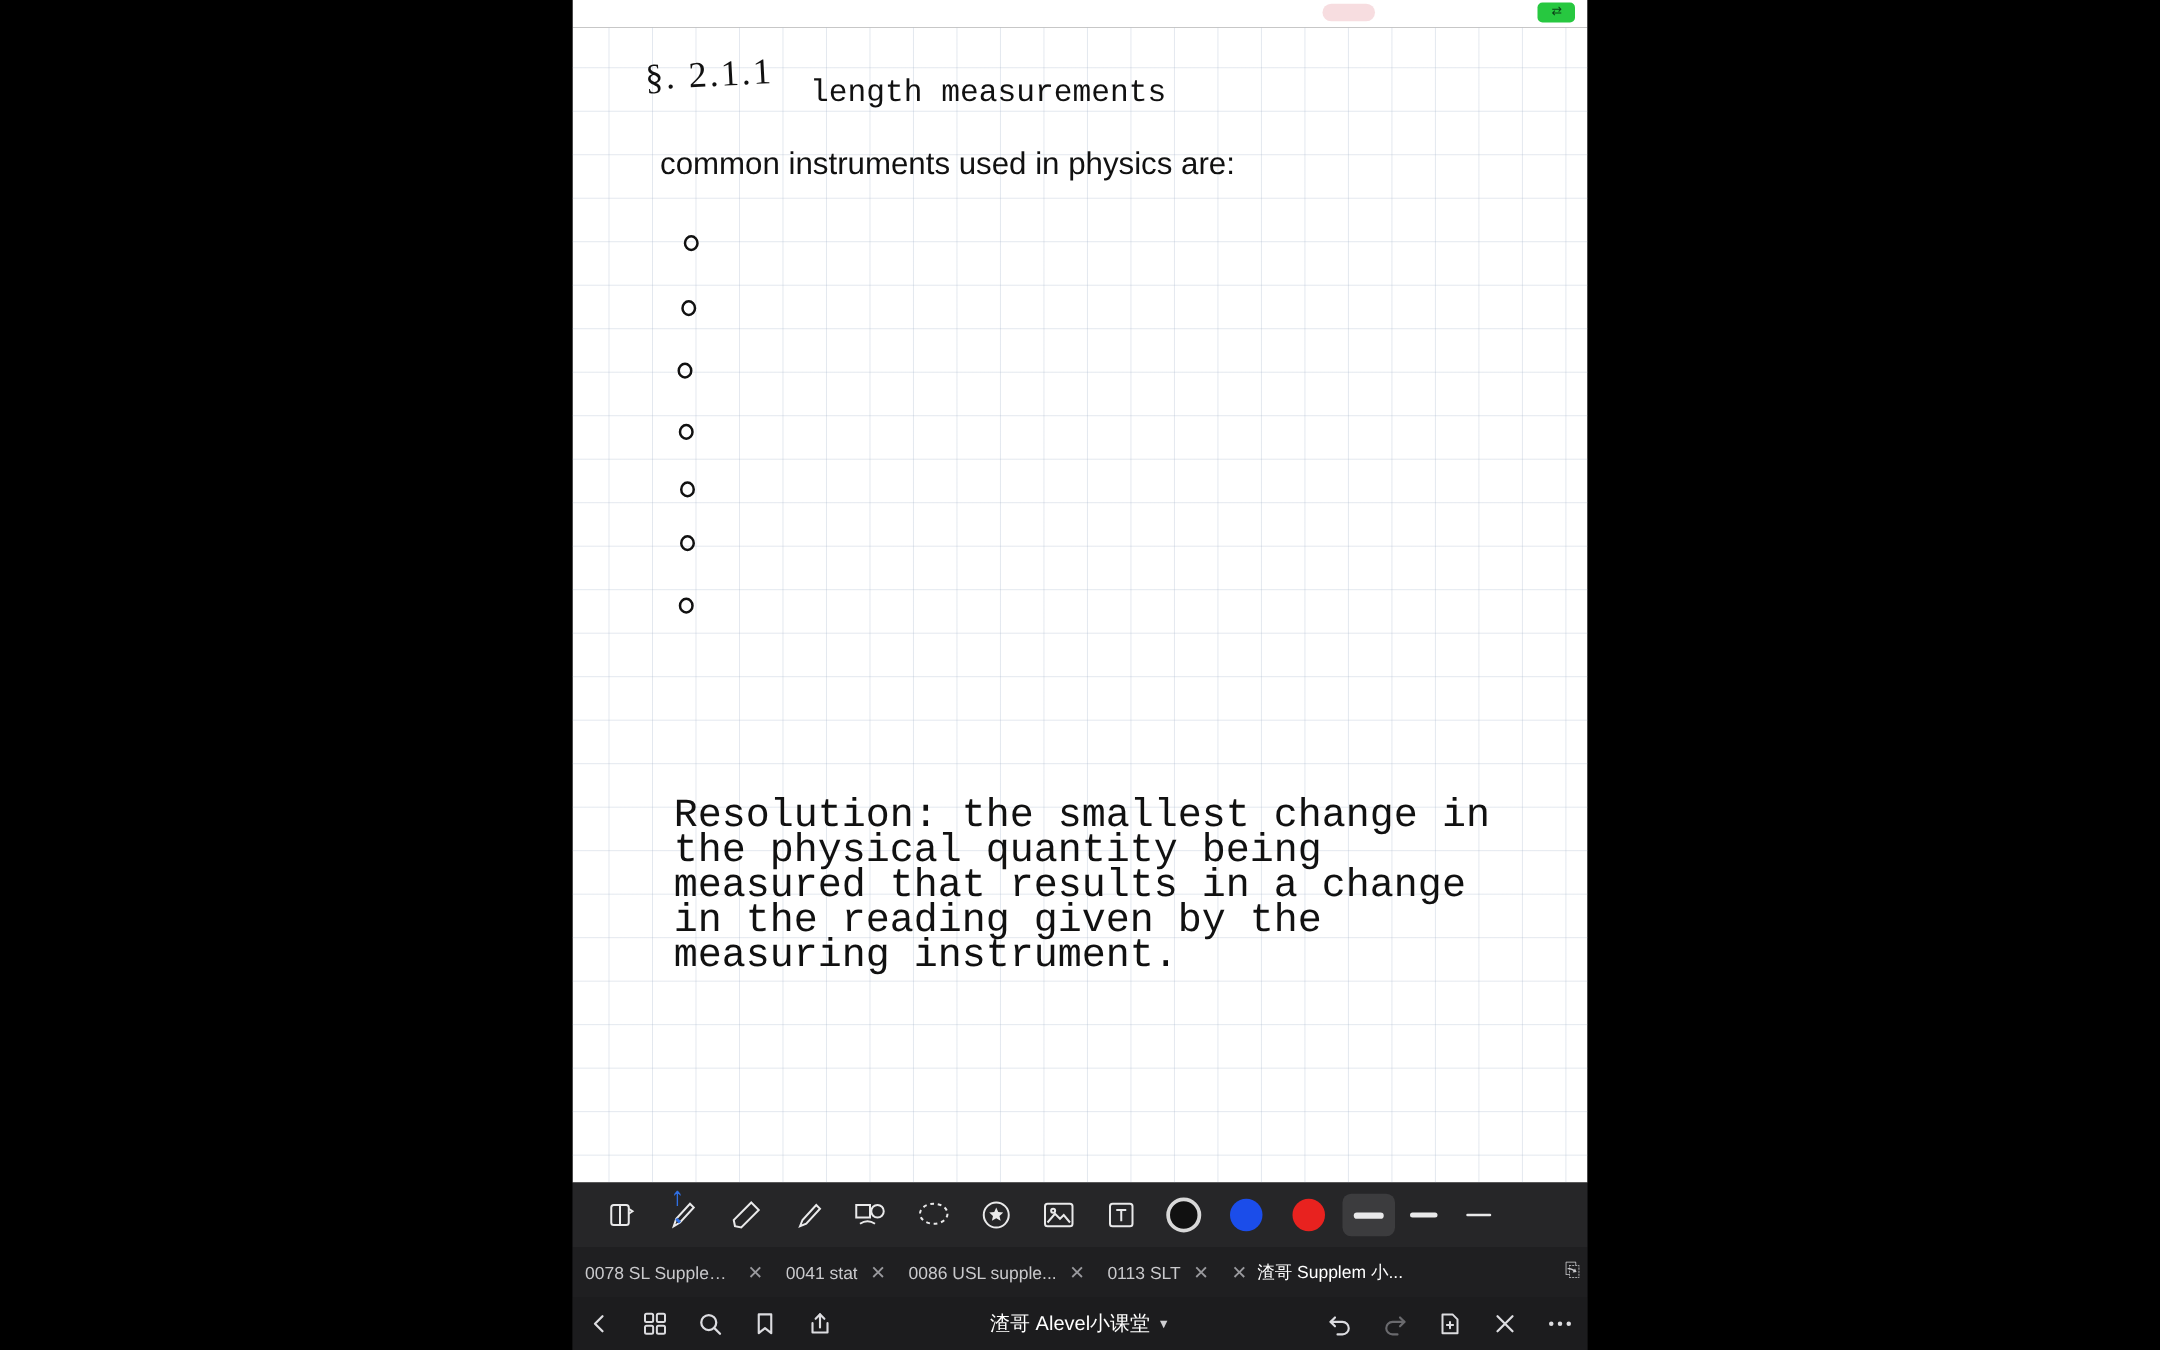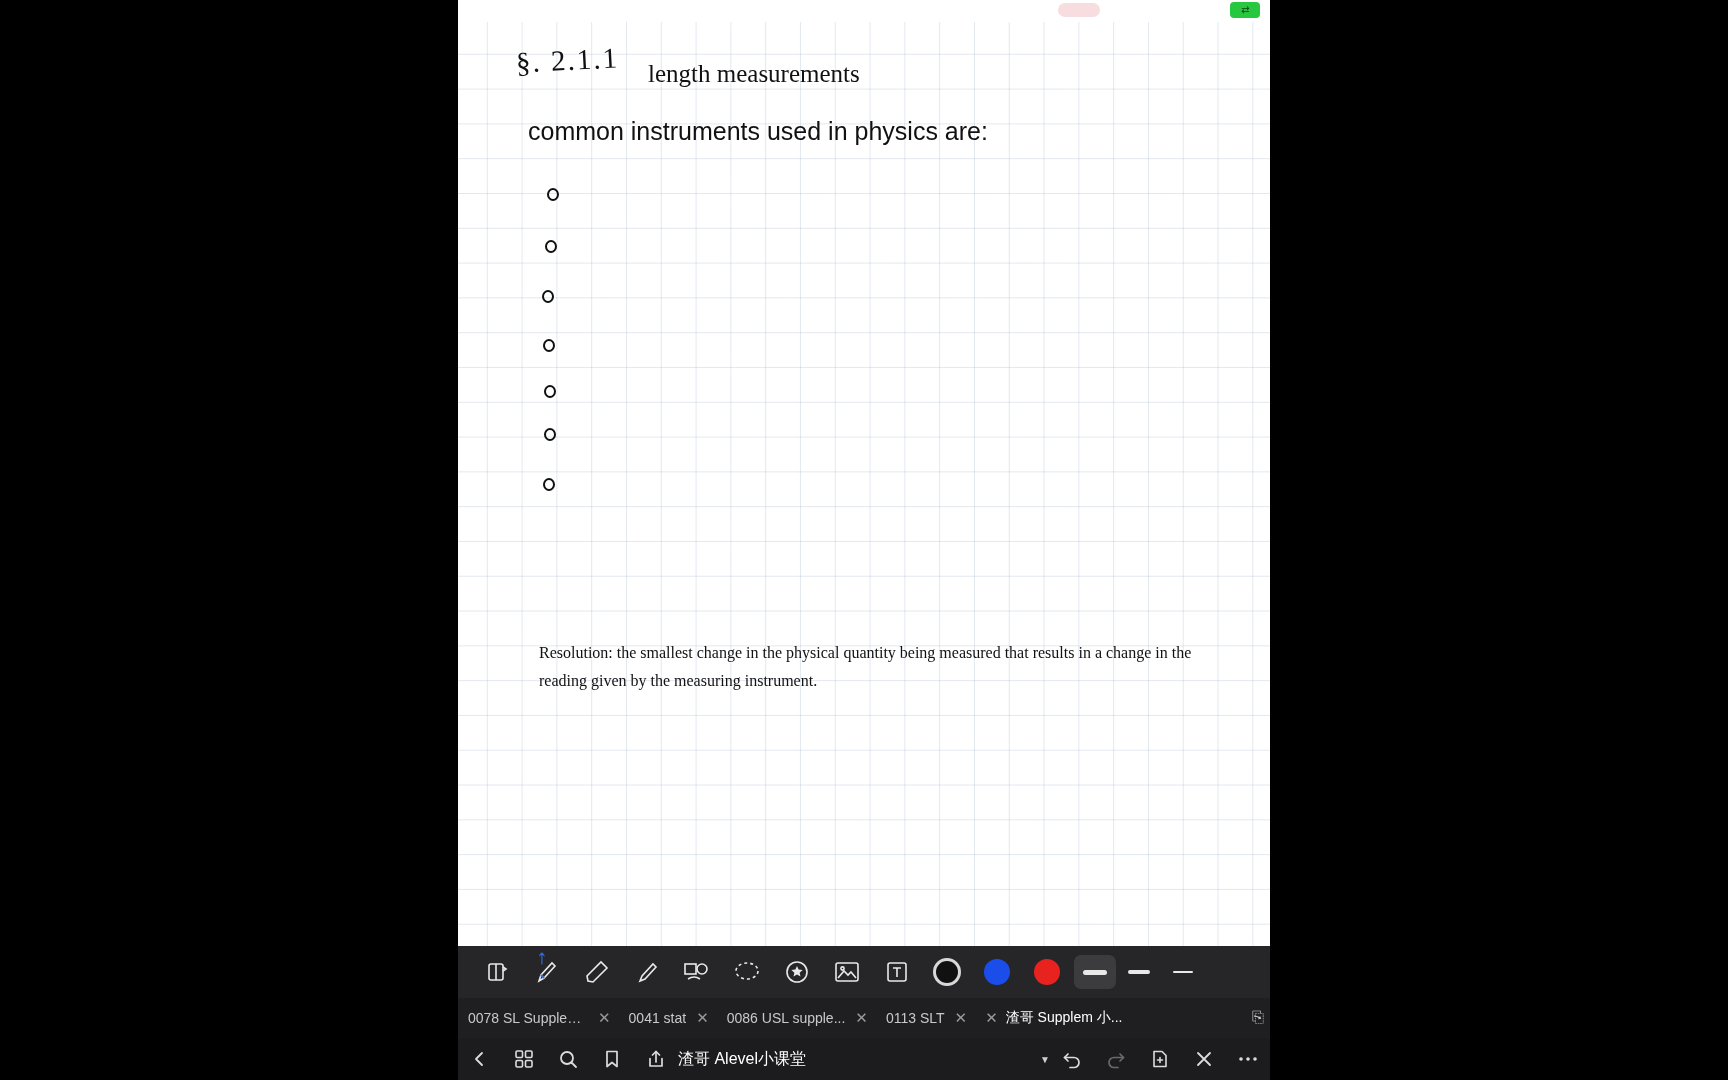--- a/index.html
+++ b/index.html
@@ -86,44 +86,44 @@
     font-size: 29px;
     letter-spacing: 2px;
     transform: rotate(-3deg);
   }
   .head-title {
     position: absolute;
     left: 190px;
     top: 38px;
     font-size: 25px;
     color: #111;
-    font-family: Liberation Serif, serif;
+    font-family: Liberation Mono, monospace;
     text-align: center;
   }
   .body-line {
     position: absolute;
     color: #111;
     font-size: 25px;
     font-family: "Liberation Sans", sans-serif;
     line-height: 29px;
   }
   .bullet-dot {
     position: absolute;
     width: 8px;
     height: 9px;
     border: 2px solid #111;
     border-radius: 50%;
   }
   .para {
     position: absolute;
     color: #111;
-    font-size: 16px;
+    font-size: 32px;
     line-height: 28px;
     width: 660px;
-    font-family: Liberation Serif, serif;
+    font-family: Liberation Mono, monospace;
   }
 
   
   #pen-toolbar {
     position: absolute;
     left: 0;
     top: 946px;
     width: 812px;
     height: 52px;
     background: #262628;
@@ -236,21 +236,21 @@
     color: #dcdce0;
   }
   .nav-icon.dim { color: #6a6a6e; }
   #doc-title {
     flex: 1;
     text-align: center;
     color: #ffffff;
     font-size: 16px;
     display: flex;
     align-items: center;
-    justify-content: space-between;
+    justify-content: center;
     gap: 6px;
   }
   #doc-title .caret { font-size: 10px; color: #cfcfd2; }
 </style>
 </head>
 <body>
 
 <div id="screen">
   <div id="app">
 

